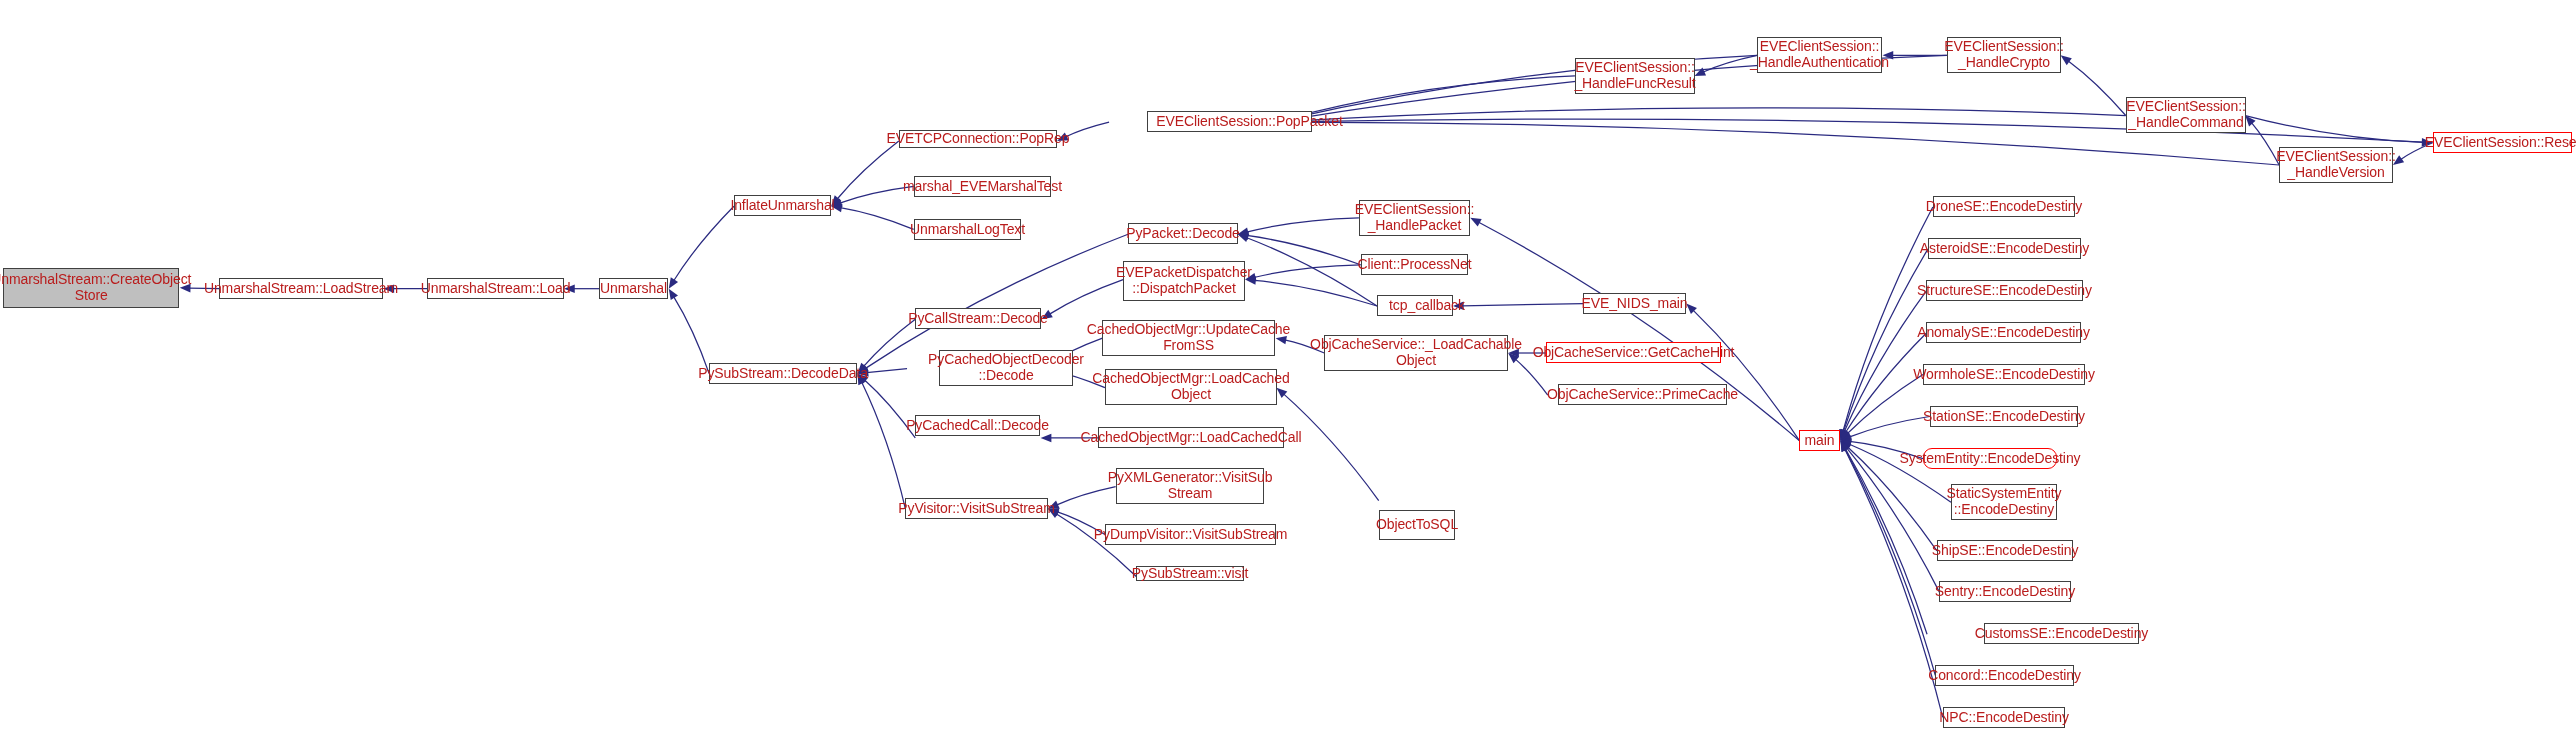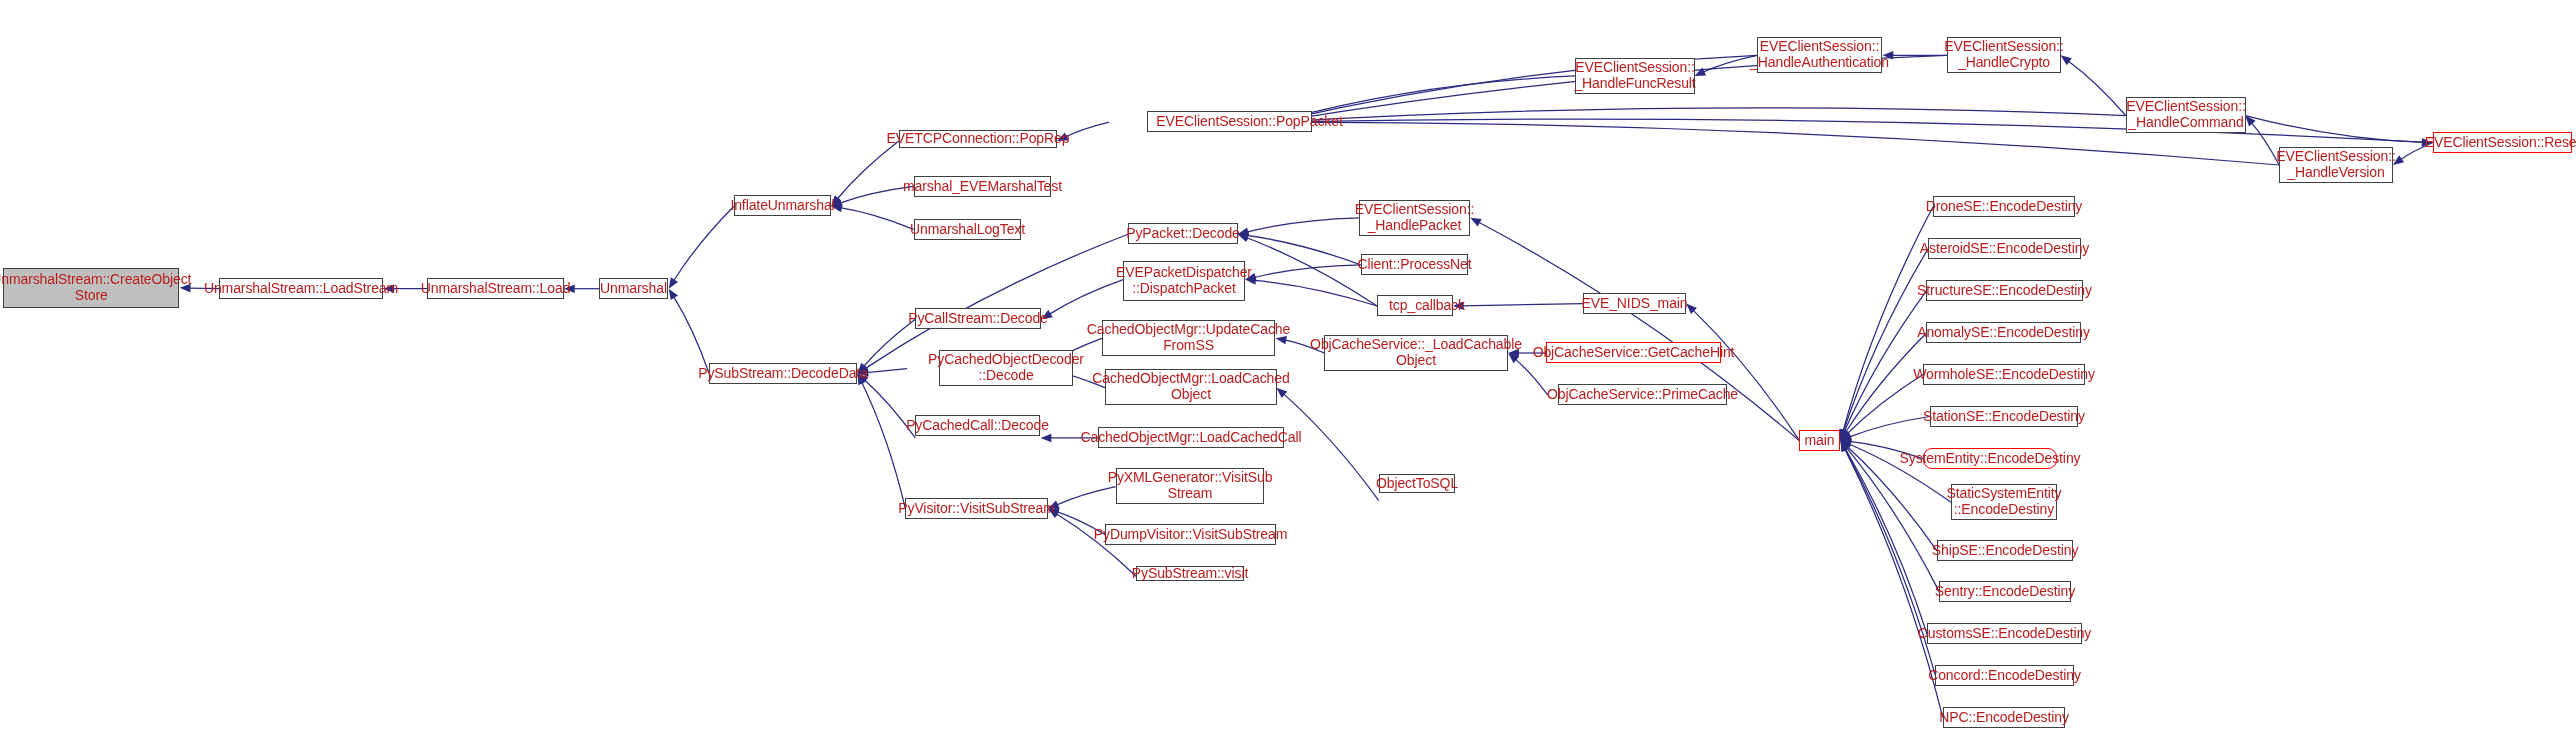--- a/index.html
+++ b/index.html
@@ -193,21 +193,21 @@
 FromSS</span></div>
     <div class="node" style="left: 1105px; top: 369px; width: 172px; height: 36px;"><span>CachedObjectMgr::LoadCached
 Object</span></div>
     <div class="node" style="left: 915px; top: 415px; width: 125px; height: 21.4px;"><span>PyCachedCall::Decode</span></div>
     <div class="node" style="left: 1098px; top: 427px; width: 186px; height: 21.4px;"><span>CachedObjectMgr::LoadCachedCall</span></div>
     <div class="node" style="left: 905px; top: 498px; width: 143px; height: 21.4px;"><span>PyVisitor::VisitSubStream</span></div>
     <div class="node" style="left: 1116px; top: 468px; width: 148px; height: 36px;"><span>PyXMLGenerator::VisitSub
 Stream</span></div>
     <div class="node" style="left: 1105px; top: 524px; width: 171px; height: 21.4px;"><span>PyDumpVisitor::VisitSubStream</span></div>
     <div class="node" style="left: 1136px; top: 566px; width: 108px; height: 15px;"><span>PySubStream::visit</span></div>
-    <div class="node" style="left: 1379px; top: 474px; width: 76px; height: 19px;"><span>ObjectToSQL</span></div>
+    <div class="node" style="left: 1379px; top: 510px; width: 76px; height: 30px;"><span>ObjectToSQL</span></div>
     <div class="node" style="left: 1147px; top: 111px; width: 165px; height: 21.4px; padding-left: 40px;"><span>EVEClientSession::PopPacket</span></div>
     <div class="node" style="left: 1359px; top: 200px; width: 111px; height: 36px;"><span>EVEClientSession::
 _HandlePacket</span></div>
     <div class="node" style="left: 1361px; top: 254px; width: 107px; height: 21.4px;"><span>Client::ProcessNet</span></div>
     <div class="node" style="left: 1377px; top: 295px; width: 76px; height: 21.4px; padding-left: 24px;"><span>tcp_callback</span></div>
     <div class="node" style="left: 1583px; top: 293px; width: 103px; height: 21.4px;"><span>EVE_NIDS_main</span></div>
     <div class="node" style="left: 1324px; top: 335px; width: 184px; height: 36px;"><span>ObjCacheService::_LoadCachable
 Object</span></div>
     <div class="node red" style="left: 1546px; top: 342px; width: 175px; height: 21.4px;"><span>ObjCacheService::GetCacheHint</span></div>
     <div class="node" style="left: 1548px; top: 384px; width: 169px; height: 21.4px; margin-left: 10px;"><span>ObjCacheService::PrimeCache</span></div>
@@ -227,17 +227,17 @@
     <div class="node" style="left: 1928px; top: 238px; width: 153px; height: 21.4px;"><span>AsteroidSE::EncodeDestiny</span></div>
     <div class="node" style="left: 1926px; top: 280px; width: 157px; height: 21.4px;"><span>StructureSE::EncodeDestiny</span></div>
     <div class="node" style="left: 1926px; top: 322px; width: 155px; height: 21.4px;"><span>AnomalySE::EncodeDestiny</span></div>
     <div class="node" style="left: 1923px; top: 364px; width: 162px; height: 21.4px;"><span>WormholeSE::EncodeDestiny</span></div>
     <div class="node" style="left: 1930px; top: 406px; width: 148px; height: 21.4px;"><span>StationSE::EncodeDestiny</span></div>
     <div class="node red" style="left: 1923px; top: 448px; width: 134px; height: 21.4px; border-radius: 9px;"><span>SystemEntity::EncodeDestiny</span></div>
     <div class="node" style="left: 1951px; top: 484px; width: 106px; height: 36px;"><span>StaticSystemEntity
 ::EncodeDestiny</span></div>
     <div class="node" style="left: 1937px; top: 540px; width: 136px; height: 21.4px;"><span>ShipSE::EncodeDestiny</span></div>
     <div class="node" style="left: 1939px; top: 581px; width: 132px; height: 21.4px;"><span>Sentry::EncodeDestiny</span></div>
-    <div class="node" style="left: 1927px; top: 623px; width: 155px; height: 21.4px;"><span>CustomsSE::EncodeDestiny</span></div>
+    <div class="node" style="left: 1984px; top: 623px; width: 155px; height: 21.4px;"><span>CustomsSE::EncodeDestiny</span></div>
     <div class="node" style="left: 1935px; top: 665px; width: 139px; height: 21.4px;"><span>Concord::EncodeDestiny</span></div>
     <div class="node" style="left: 1943px; top: 707px; width: 122px; height: 21.4px;"><span>NPC::EncodeDestiny</span></div>
   </div>
 
 
 </body></html>

